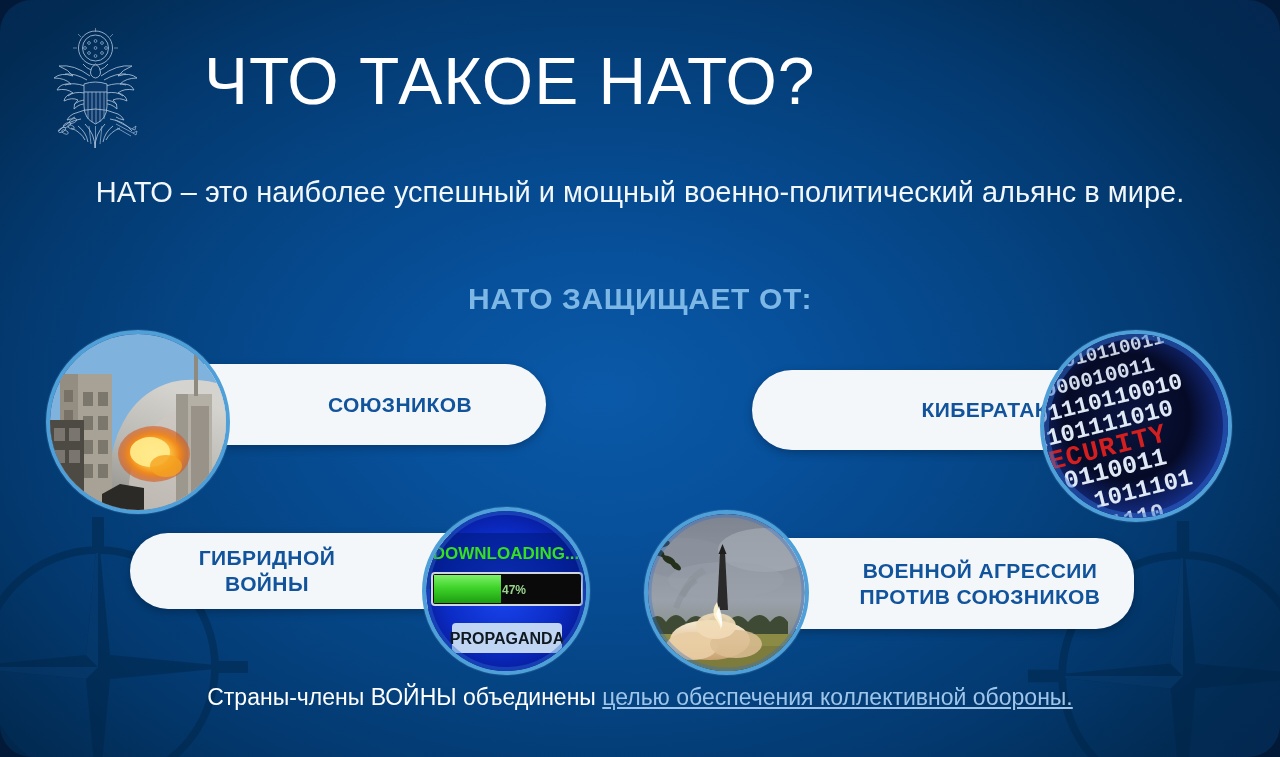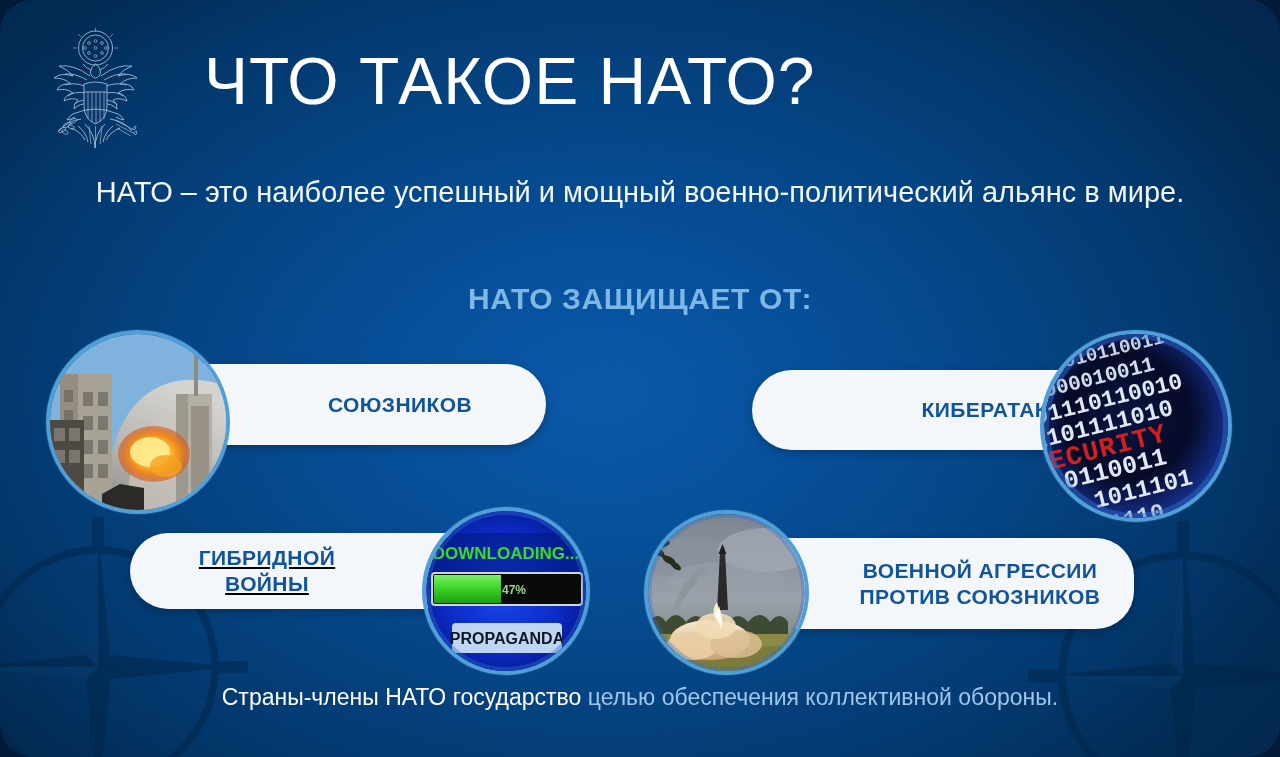--- a/index.html
+++ b/index.html
@@ -133,21 +133,20 @@
   }
 
   
   #card-hybrid { left: 130px; top: 507px; width: 460px; height: 160px; }
   #card-hybrid .circle { right: 0; top: 0; width: 160px; height: 160px; }
   #card-hybrid .pill {
     left: 0; top: 26px; width: 328px; height: 76px;
     border-radius: 38px 0 0 38px;
     justify-content: center; padding-right: 54px; box-sizing: border-box;
     text-align: center;
-    text-decoration: underline;
   }
 
   
   #card-aggression { left: 644px; top: 510px; width: 490px; height: 165px; }
   #card-aggression .circle { left: 0; top: 0; width: 157px; height: 157px; }
   #card-aggression .pill {
     left: 134px; top: 28px; width: 356px; height: 91px;
     border-radius: 0 38px 38px 0;
     justify-content: center; padding-left: 48px; box-sizing: border-box;
     text-align: center;
@@ -157,21 +156,21 @@
   .footer {
     position: absolute;
     left: 0;
     top: 682px;
     width: 1280px;
     text-align: center;
     font-size: 23px;
     line-height: 31px;
     color: #ffffff;
   }
-  .footer .accent { color: #9fc6ea; }
+  .footer .accent { color: #9fc6ea; text-decoration: underline; }
   .footer-line { display: block; }
 
   svg { display: block; }
 </style>
 </head>
 <body>
 
 <div id="slide">
 
   <div class="nato-mark left">
@@ -508,16 +507,16 @@
             <ellipse cx="16" cy="30" rx="6" ry="3" transform="rotate(-18 16 30)"></ellipse>
             <ellipse cx="28" cy="52" rx="6" ry="3" transform="rotate(40 28 52)"></ellipse>
           </g>
           <circle cx="78.5" cy="78.5" r="78.5" fill="none" stroke="#2f6fd0" stroke-width="7" opacity="0.35"></circle>
         </g>
       </svg>
     </div>
   </div>
 
   <div class="footer">
-    <span class="footer-line"><span>Страны-члены НАТО государство </span><span class="accent">целью обеспечения коллективной обороны.</span></span>
+    <span class="footer-line"><span>Страны-члены ВОЙНЫ объединены </span><span class="accent">целью обеспечения коллективной обороны.</span></span>
   </div>
 
 </div>
 
 </body></html>

